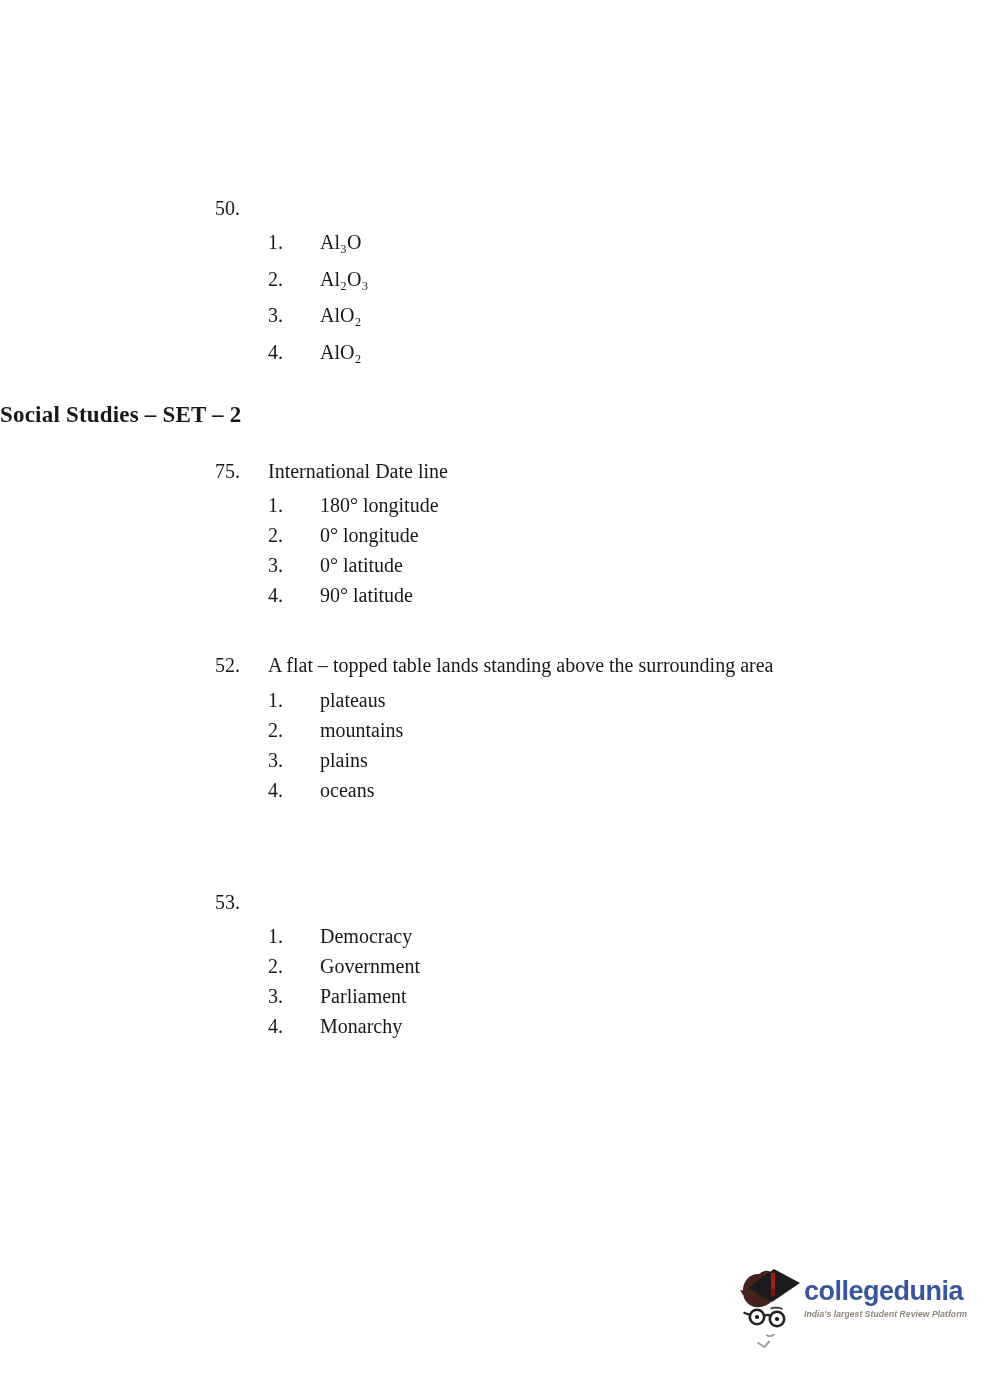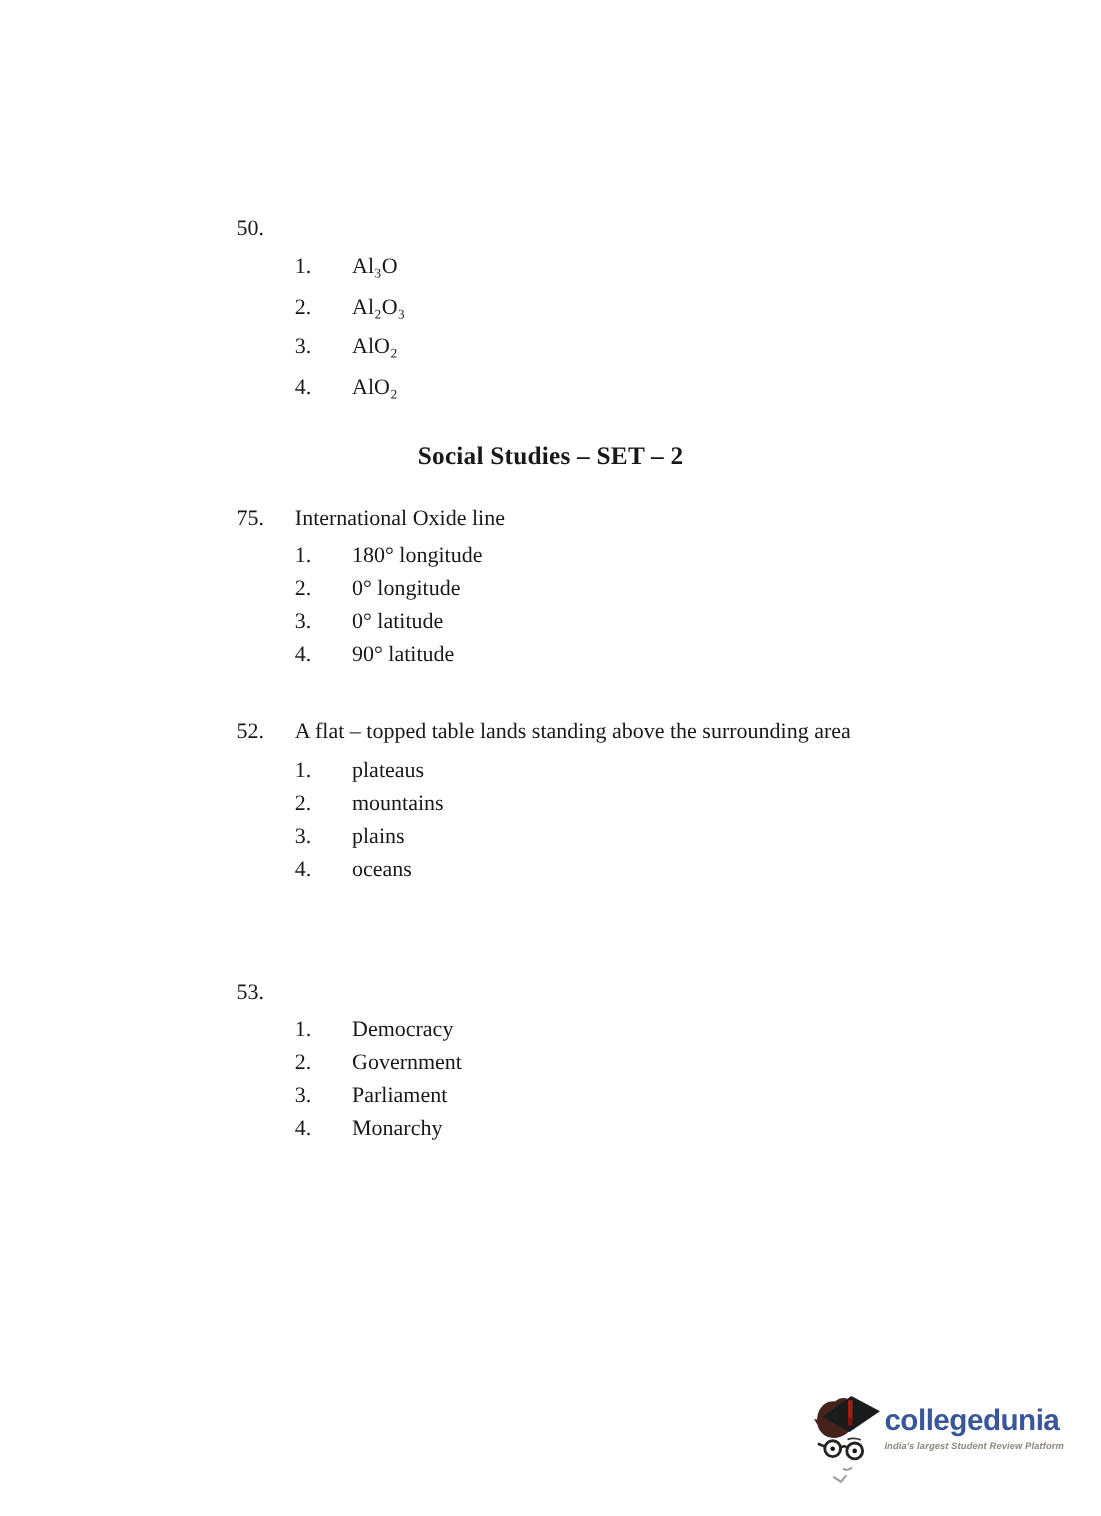--- a/index.html
+++ b/index.html
@@ -22,21 +22,21 @@
 
   .orow {
     position: absolute; left: 268px;
     display: flex; font-size: 20px; line-height: 1.1;
     white-space: nowrap;
   }
   .orow .num { width: 52px; flex: 0 0 52px; }
 
   .heading {
     position: absolute; top: 402px; left: 0; width: 100%;
-    text-align: center; font-weight: bold; font-size: 23px;
+    font-weight: bold; font-size: 23px;
     letter-spacing: 0.2px;
   }
 
   .logo {
     position: absolute; left: 740px; top: 1262px;
     display: flex; align-items: flex-start;
   }
   .mascot { width: 62px; height: 88px; flex: 0 0 62px; }
   .logo-text { margin-left: 2px; margin-top: 16px; font-family: "Liberation Sans", sans-serif; }
   .brand-row { display: flex; align-items: flex-start; gap: 44px; }
@@ -75,21 +75,21 @@
   </div>
   <div class="orow" style="top:341px">
     <span class="num">4.</span>
     <span class="text">AlO₂</span>
   </div>
 
   <div class="heading">Social Studies – SET – 2</div>
 
   <div class="qrow" style="top:460px">
     <span class="num">75.</span>
-    <span class="text">International Oxide line</span>
+    <span class="text">International Date line</span>
   </div>
   <div class="orow" style="top:494px">
     <span class="num">1.</span>
     <span class="text">180° longitude</span>
   </div>
   <div class="orow" style="top:524px">
     <span class="num">2.</span>
     <span class="text">0° longitude</span>
   </div>
   <div class="orow" style="top:554px">

